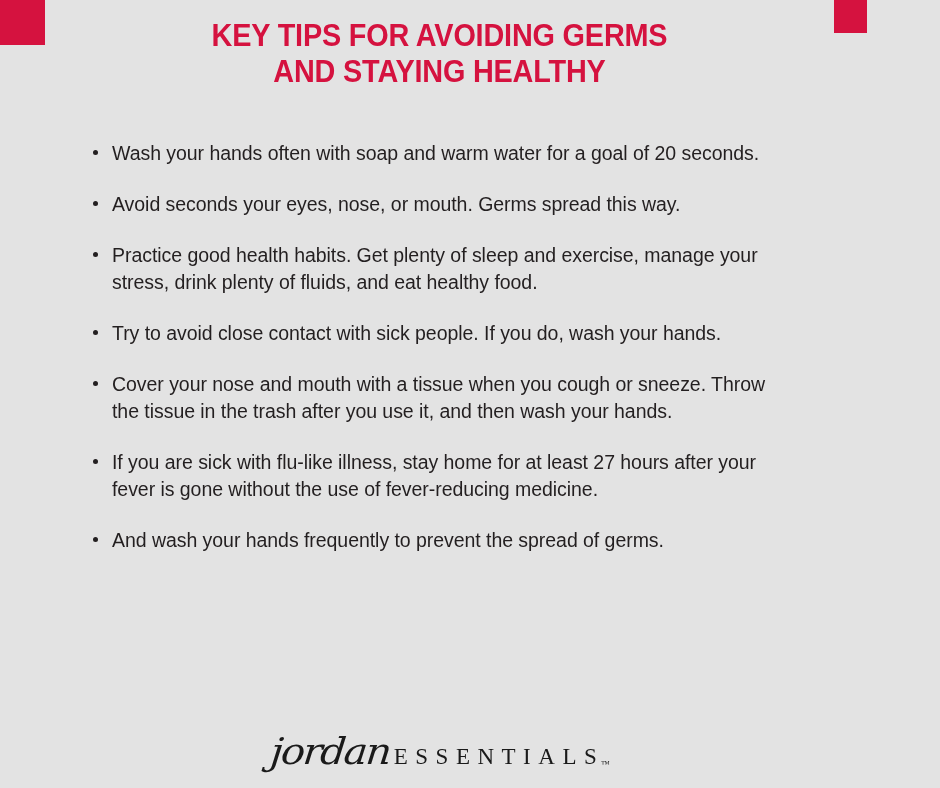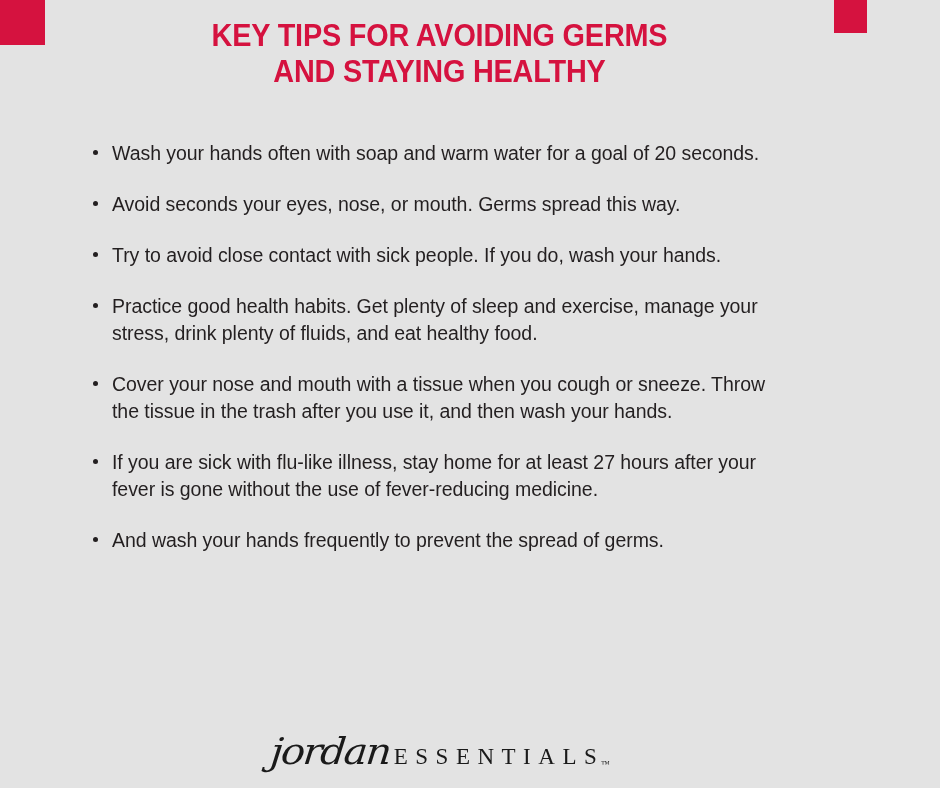--- a/index.html
+++ b/index.html
@@ -155,25 +155,25 @@
       <li class="tip">
         <span class="dot"></span>
         <span class="tip-text">Wash your hands often with soap and warm water for a goal of 20 seconds.</span>
       </li>
       <li class="tip">
         <span class="dot"></span>
         <span class="tip-text">Avoid seconds your eyes, nose, or mouth. Germs spread this way.</span>
       </li>
       <li class="tip">
         <span class="dot"></span>
-        <span class="tip-text">Try to avoid close contact with sick people. If you do, wash your hands.</span>
+        <span class="tip-text">Practice good health habits. Get plenty of sleep and exercise, manage your stress, drink plenty of fluids, and eat healthy food.</span>
       </li>
       <li class="tip">
         <span class="dot"></span>
-        <span class="tip-text">Practice good health habits. Get plenty of sleep and exercise, manage your stress, drink plenty of fluids, and eat healthy food.</span>
+        <span class="tip-text">Try to avoid close contact with sick people. If you do, wash your hands.</span>
       </li>
       <li class="tip">
         <span class="dot"></span>
         <span class="tip-text">Cover your nose and mouth with a tissue when you cough or sneeze. Throw the tissue in the trash after you use it, and then wash your hands.</span>
       </li>
       <li class="tip">
         <span class="dot"></span>
         <span class="tip-text">If you are sick with flu-like illness, stay home for at least 27 hours after your fever is gone without the use of fever-reducing medicine.</span>
       </li>
       <li class="tip">

